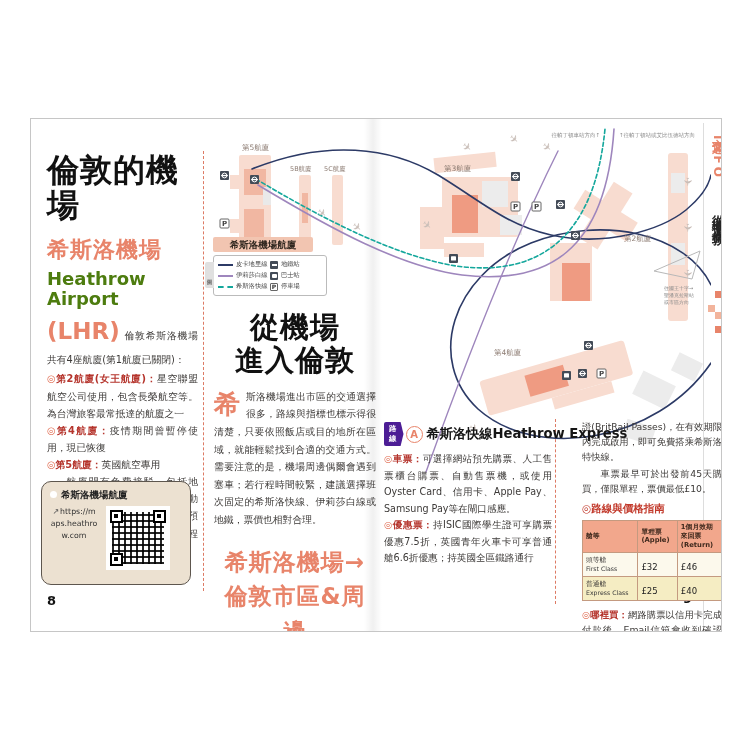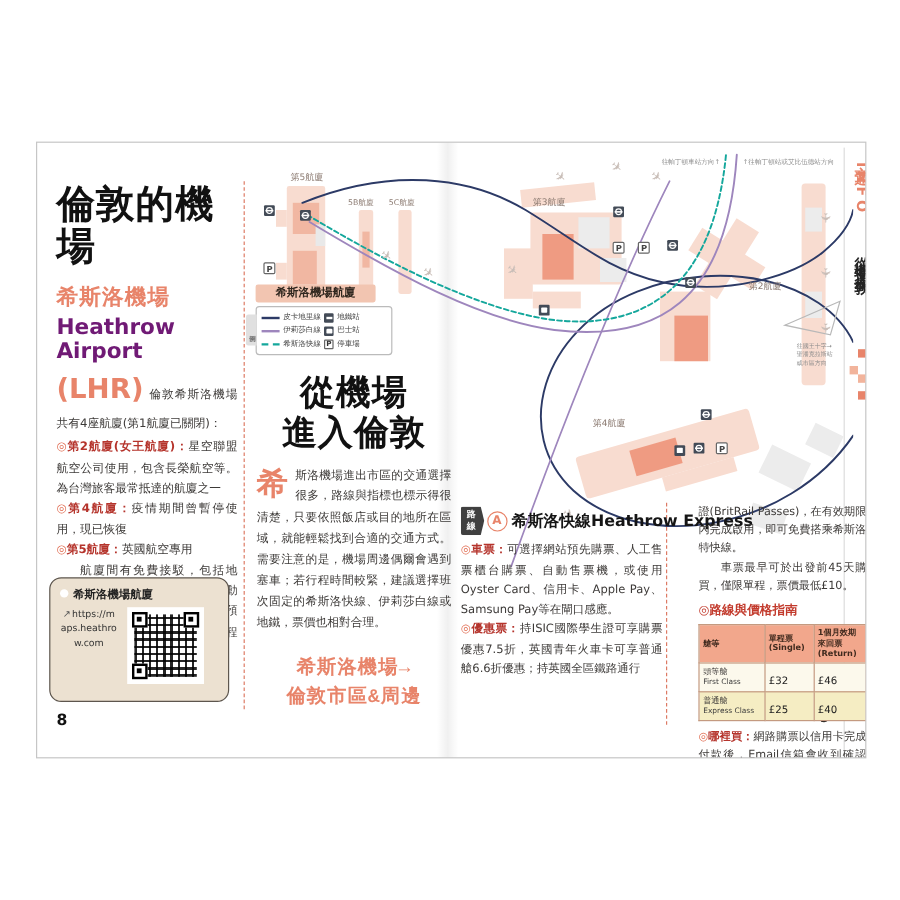--- a/index.html
+++ b/index.html
@@ -7,22 +7,22 @@
   .spread{position:absolute;left:30px;top:118px;width:692px;height:514px;background:#fff;border:1px solid #c6c6c6;box-sizing:border-box;overflow:hidden;}
   .gutter{position:absolute;left:333px;top:0;width:18px;height:514px;background:linear-gradient(90deg,rgba(0,0,0,0) 0%,rgba(0,0,0,.06) 50%,rgba(0,0,0,0) 100%);}
   .sep{position:absolute;width:0;border-left:1px dashed #dd7a64;}
   .sep-left{left:172px;top:32px;height:440px;}
   .sep-right{left:524px;top:300px;height:185px;}
   .sidebar-line{position:absolute;left:672px;top:4px;height:506px;width:0;border-left:1px solid #ddd;}
 
   
   .col1{position:absolute;left:16px;top:34px;width:151px;}
   .main-title{font-size:32px;font-weight:900;color:#111;letter-spacing:1px;line-height:1.1;margin:0 0 12px 0;}
-  .sec-zh{font-size:18px;font-weight:700;color:#e8846a;margin:0 0 4px 0;letter-spacing:1px;}
-  .sec-en{font-size:18px;font-weight:700;color:#701a75;margin:0 0 2px 0;line-height:1.1;}
+  .sec-zh{font-size:22px;font-weight:700;color:#e8846a;margin:0 0 4px 0;letter-spacing:1px;}
+  .sec-en{font-size:18px;font-weight:700;color:#4d7c0f;margin:0 0 2px 0;line-height:1.1;}
   .body-p{font-size:9.8px;line-height:1.75;text-align:justify;margin:0 0 2px 0;color:#3d3a38;}
   .lhr{font-size:23px;font-weight:700;color:#e8846a;margin-right:4px;}
   .bullet{font-size:9.8px;line-height:1.75;text-align:justify;margin:0;}
   .bmark{color:#e06a4f;font-weight:700;}
   .bhead{color:#b5342c;font-weight:700;}
   .qr-card{position:absolute;left:10px;top:362px;width:150px;height:104px;background:#ece1d1;border:1.5px solid #5d564e;border-radius:10px;box-sizing:border-box;padding:7px 8px;}
   .qr-title{font-size:9.5px;font-weight:700;color:#222;margin-bottom:4px;}
   .qr-dot{display:inline-block;width:7px;height:7px;border-radius:50%;background:#fff;margin-right:4px;}
   .qr-body{display:flex;}
   .qr-url{width:48px;font-size:7.8px;line-height:1.5;color:#333;word-break:break-all;text-align:center;}
@@ -35,21 +35,21 @@
   .f1{left:4px;top:4px;}.f2{right:4px;top:4px;}.f3{left:4px;bottom:4px;}
   .pagenum{position:absolute;font-size:13px;font-weight:700;color:#111;}
   .pn-left{left:16px;top:474px;}
   .pn-right{left:652px;top:472px;}
 
   
   .col2{position:absolute;left:183px;top:192px;width:162px;}
   .mid-title{font-size:29px;font-weight:700;color:#111;line-height:1.15;letter-spacing:1px;margin:0 0 10px 0;text-align:center;}
   .dropcap{float:left;font-size:26px;line-height:1.1;color:#e8846a;font-weight:700;margin:2px 6px 0 0;}
   .mid-para{font-size:9.8px;line-height:1.8;text-align:justify;margin:0;}
-  .route-heading{margin-top:16px;text-align:center;color:#e8846a;font-size:16px;font-weight:700;letter-spacing:1px;line-height:1.5;font-family:Liberation Mono, monospace;}
+  .route-heading{margin-top:16px;text-align:center;color:#e8846a;font-size:23px;font-weight:700;letter-spacing:1px;line-height:1.5;}
 
   
   .map{position:absolute;left:175px;top:6px;width:505px;height:348px;z-index:1;}
   .legend{position:absolute;left:182px;top:118px;z-index:3;}
   .legend-title{width:100px;height:15px;background:#f2c5b1;border-radius:2px;font-size:9.5px;font-weight:700;color:#30271f;text-align:center;line-height:15px;}
   .legend-box{margin-top:3px;width:114px;background:#fff;border:1px solid #bbb;border-radius:3px;display:flex;padding:3px 4px;box-sizing:border-box;position:relative;}
   .legend-tab{position:absolute;left:-9px;top:6px;width:9px;height:26px;background:#e0e0e0;color:#666;font-size:5.5px;writing-mode:vertical-rl;text-align:center;line-height:9px;border-radius:2px 0 0 2px;}
   .lg-col{flex:1;}
   .lg-row{display:flex;align-items:center;height:11px;font-size:6.3px;color:#444;white-space:nowrap;}
   .sw{width:15px;height:0;margin-right:3px;border-top:2px solid;}
@@ -58,21 +58,21 @@
   .sw-teal{border-top-style:dashed;border-color:#14a79c;}
   .sym{width:8px;height:8px;margin-right:3px;border-radius:1px;position:relative;flex:0 0 8px;}
   .sym-metro,.sym-bus{background:#434b57;}
   .sym-metro::after{content:"";position:absolute;left:1.5px;top:3px;width:5px;height:2px;background:#fff;}
   .sym-bus::after{content:"";position:absolute;left:1.5px;top:2px;width:5px;height:4px;background:#fff;border-radius:1px;}
   .sym-p{background:#fff;border:1px solid #666;box-sizing:border-box;color:#333;font-size:6px;font-weight:700;text-align:center;line-height:6px;}
 
   
   .col3{position:absolute;left:353px;top:303px;width:168px;z-index:2;}
   .route-head{display:flex;align-items:center;margin-bottom:5px;}
-  .route-badge{background:#404040;color:#fff;font-size:7.5px;font-weight:700;padding:2px 4px 2px 5px;border-radius:2px 0 0 2px;clip-path:polygon(0 0,85% 0,100% 50%,85% 100%,0 100%);padding-right:7px;}
+  .route-badge{background:#4c1d95;color:#fff;font-size:7.5px;font-weight:700;padding:2px 4px 2px 5px;border-radius:2px 0 0 2px;clip-path:polygon(0 0,85% 0,100% 50%,85% 100%,0 100%);padding-right:7px;}
   .route-letter{width:15px;height:15px;border:1.5px solid #e8846a;border-radius:50%;color:#e8846a;font-size:10px;font-weight:700;text-align:center;line-height:15px;margin:0 4px 0 2px;background:#fff;flex:0 0 15px;}
   .route-title{font-size:13.2px;font-weight:700;color:#151515;white-space:nowrap;}
   .col3 .body-p,.col3 .bullet{font-size:9.6px;line-height:1.72;}
   .indent{text-indent:2em;}
   .col4{position:absolute;left:551px;top:300px;width:140px;z-index:2;}
   .col4 .body-p,.col4 .bullet{font-size:9.3px;line-height:1.62;}
   .price-head{font-size:10.5px;font-weight:700;color:#c23a2c;margin:6px 0 4px 0;}
   table.price{width:100%;border-collapse:collapse;margin:1px 0 6px 0;}
   table.price th,table.price td{border:1px solid #c49a80;padding:2px 3px;text-align:left;vertical-align:middle;}
   table.price th{background:#f2a78c;color:#402a1e;font-weight:700;}
@@ -328,21 +328,21 @@
     <p class="body-p indent">車票最早可於出發前45天購買，僅限單程，票價最低£10。</p>
     <div class="price-head"><span>◎</span><span>路線與價格指南</span></div>
     <table class="price">
       <tbody>
           <tr>
         <th>
               <div class="th-l">艙等</div>
             </th>
         <th>
               <div class="th-l">單程票</div>
-              <div class="th-l">(Single)</div>
+              <div class="th-l">(Apple)</div>
             </th>
         <th>
               <div class="th-l">1個月效期</div>
               <div class="th-l">來回票</div>
               <div class="th-l">(Return)</div>
             </th>
       </tr>
       <tr class="row-a">
         <td>
               <div class="cell-zh">頭等艙</div>

